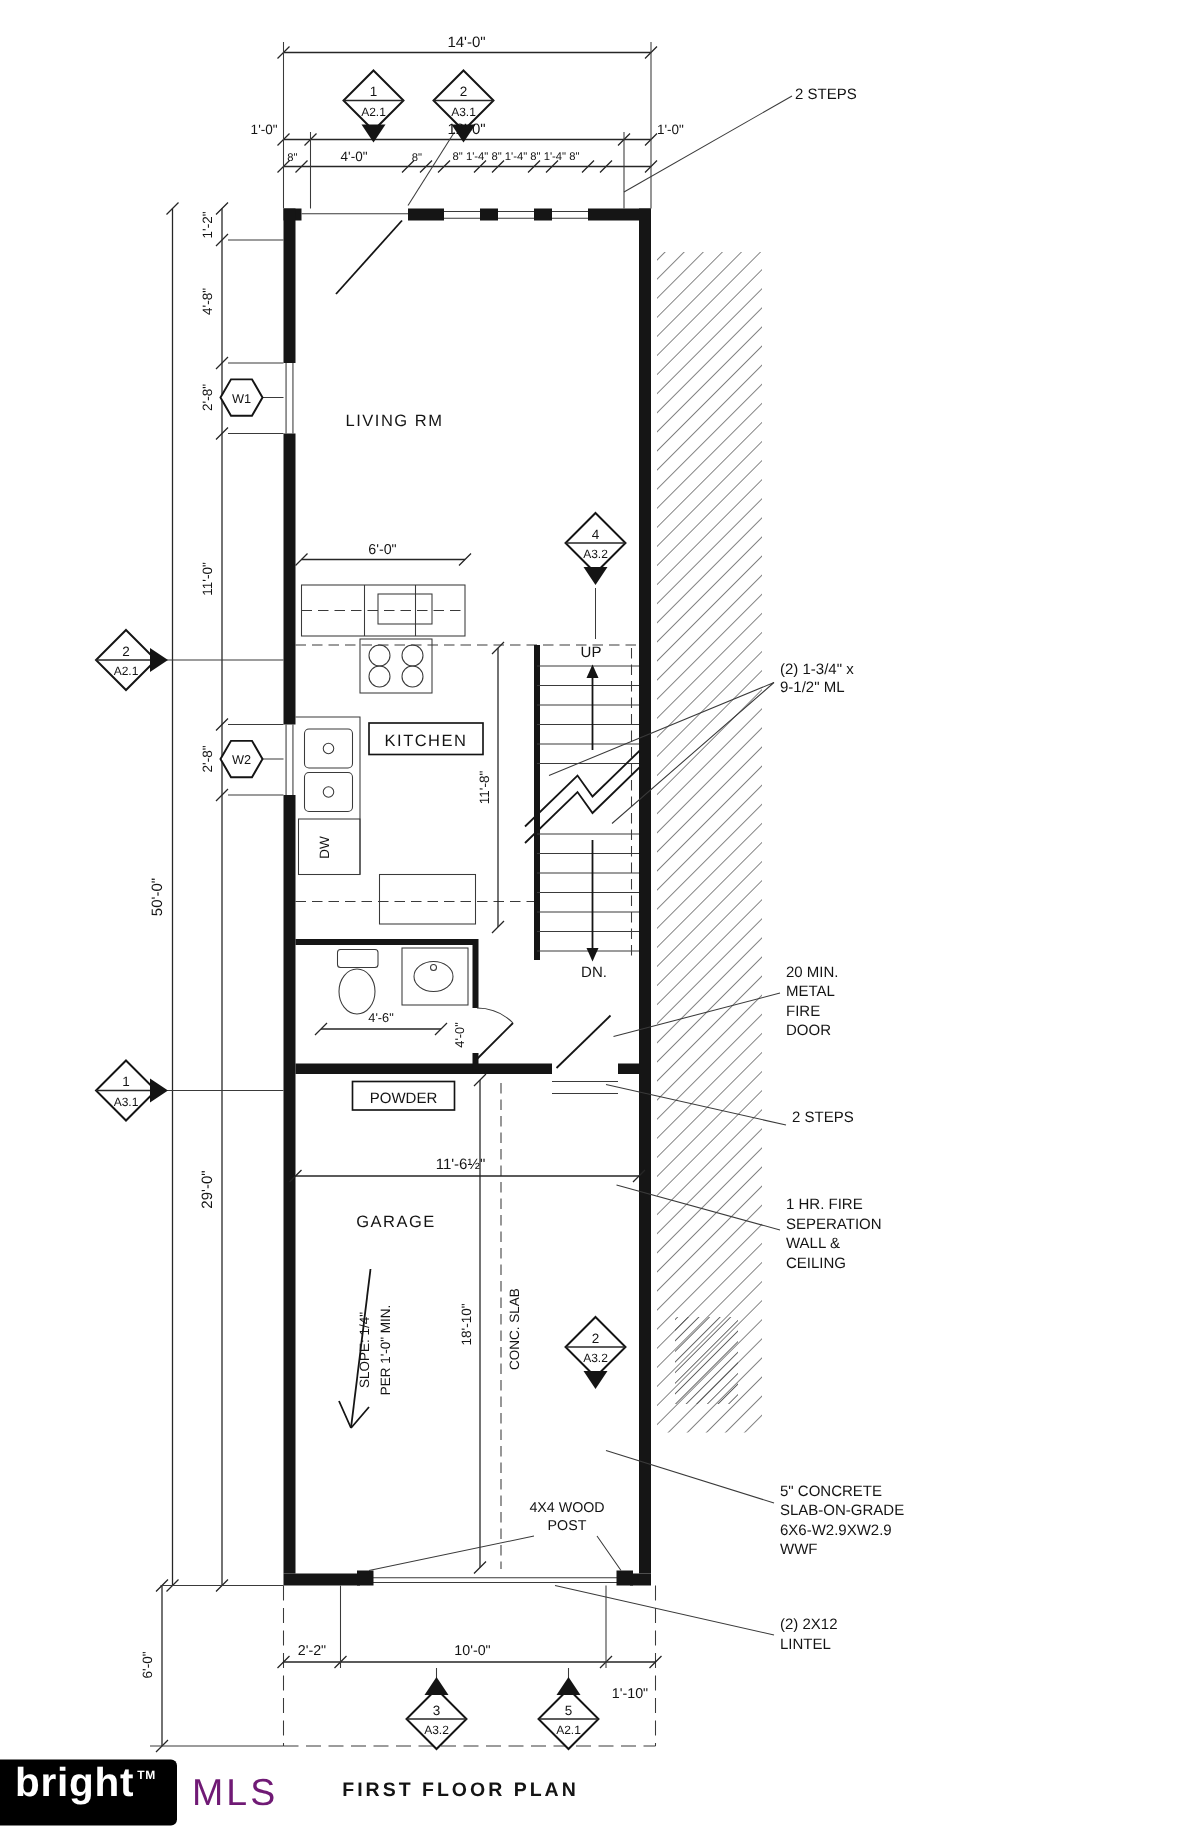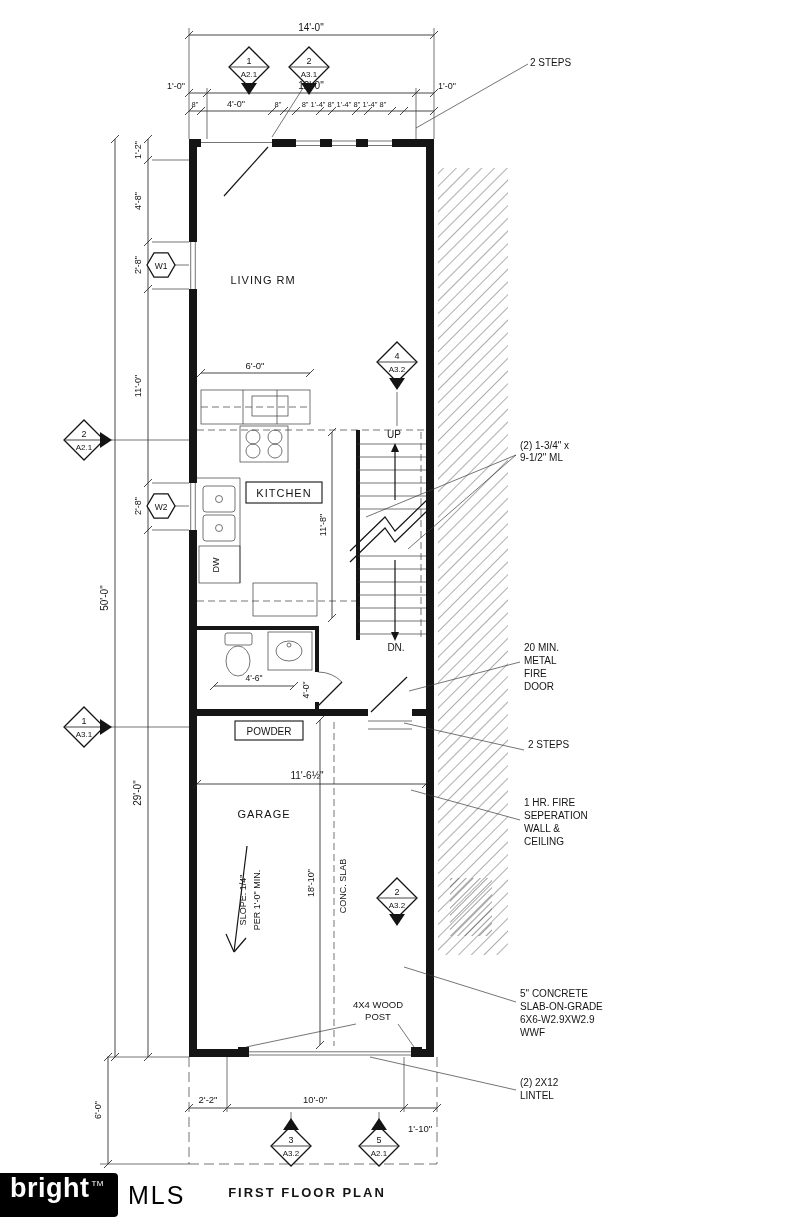--- a/index.html
+++ b/index.html
@@ -23,22 +23,22 @@
   .t10{font-size:10px}
   .t95{font-size:9.5px}
   .t9{font-size:9px}
   .t85{font-size:8.5px}
   .t8{font-size:8px}
   .t75{font-size:7.5px}
   
   .watermark{position:absolute;left:0;top:1172px;height:46px;display:flex;align-items:center}
   .wm-black{background:#000;height:44px;padding:0 14px 0 10px;border-radius:0 4px 4px 0;
             display:flex;align-items:flex-start;color:#fff;font-weight:bold;font-size:27px;letter-spacing:.5px}
-  .wm-tm{font-size:8px;align-self:flex-start;margin-top:6px;margin-left:2px;font-weight:normal}
-  .wm-mls{color:#000000;font-size:25px;margin-left:10px;letter-spacing:2px}
+  .wm-tm{font-size:8px;align-self:flex-start;margin-top:6px;margin-left:2px;font-weight:bold}
+  .wm-mls{color:#701a75;font-size:25px;margin-left:10px;letter-spacing:2px}
 </style>
 </head>
 <body>
 
 <div class="sheet">
 <svg width="792" height="1224" viewBox="0 0 792 1224">
   <defs>
     <pattern id="h1" width="9" height="9" patternUnits="userSpaceOnUse" patternTransform="rotate(45)">
       <line x1="0" y1="0" x2="0" y2="9" stroke="#6a6a6a" stroke-width="1.1"></line>
     </pattern>

